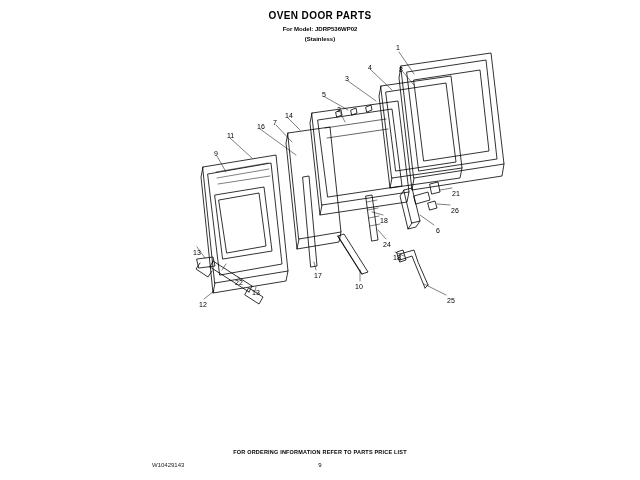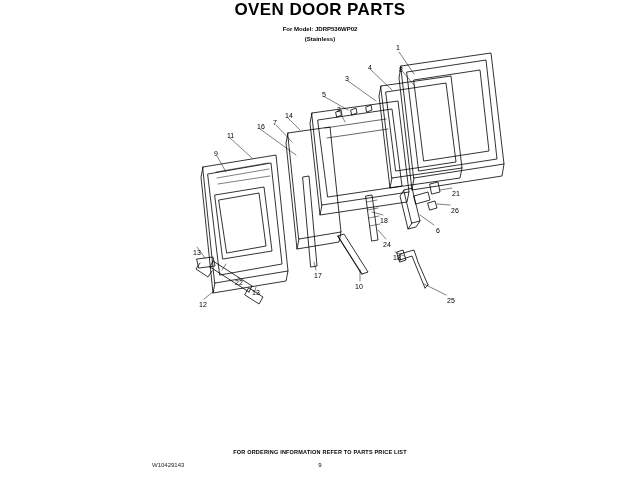--- a/index.html
+++ b/index.html
@@ -16,25 +16,25 @@
     position: relative;
   }
   #page {
     position: relative;
     width: 640px;
     height: 480px;
     background: #ffffff;
   }
   .title {
     position: absolute;
-    top: 0;
-    left: 0;
-    width: 640px;
-    text-align: center;
-    font-size: 17px;
+    top: 10px;
+    left: 0;
+    width: 640px;
+    text-align: center;
+    font-size: 10px;
     font-weight: bold;
     letter-spacing: 0.4px;
   }
   .subtitle {
     position: absolute;
     top: 26px;
     left: 0;
     width: 640px;
     text-align: center;
     font-size: 6px;

